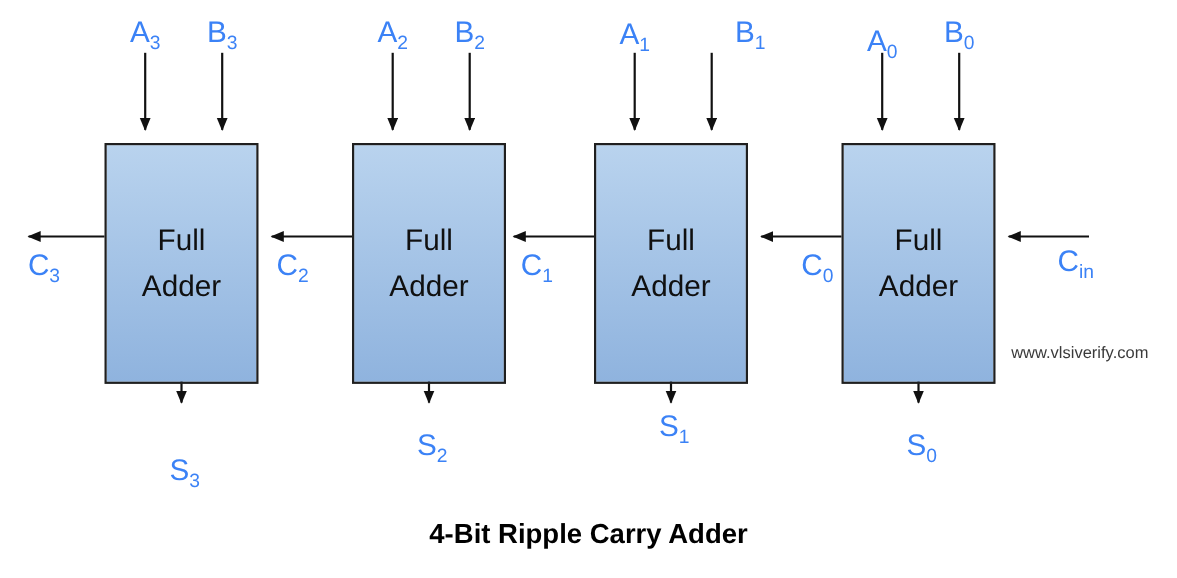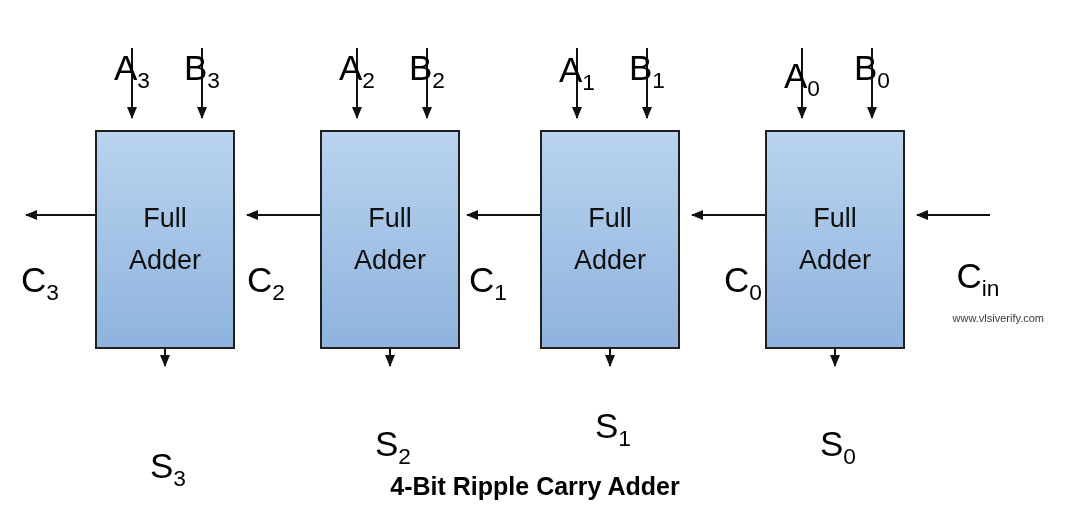--- a/index.html
+++ b/index.html
@@ -34,34 +34,33 @@
     align-items: center;
     justify-content: center;
     font-size: 27px;
     line-height: 1.55;
     color: #101010;
     text-align: center;
   }
   .sig {
     position: absolute;
     transform: translateX(-50%);
-    font-size: 35px;
-    color: #000000;
+    font-size: 27px;
+    color: #3b82f6;
     white-space: nowrap;
-    margin-top: 34px;
   }
   .sig sub {
     font-size: 0.65em;
     line-height: 0;
   }
   .watermark {
     position: absolute;
     top: 312px;
     right: 26px;
-    font-size: 11px;
+    font-size: 15px;
     color: #3a3a3a;
   }
   .diagram-title {
     position: absolute;
     left: 535px;
     top: 472px;
     transform: translateX(-50%);
     font-size: 25px;
     font-weight: 700;
     color: #000000;
@@ -112,21 +111,21 @@
   </div>
   <div class="fa-box" style="left:765px">
     <div><span>Full</span><br><span>Adder</span></div>
   </div>
 
   <span class="sig" style="left:132px; top:14px"><span>A</span><sub>3</sub></span>
   <span class="sig" style="left:202px; top:14px"><span>B</span><sub>3</sub></span>
   <span class="sig" style="left:357px; top:14px"><span>A</span><sub>2</sub></span>
   <span class="sig" style="left:427px; top:14px"><span>B</span><sub>2</sub></span>
   <span class="sig" style="left:577px; top:16px"><span>A</span><sub>1</sub></span>
-  <span class="sig" style="left:647px; top:14px"><span>B</span><sub>1</sub></span>
+  <span class="sig" style="left:682px; top:14px"><span>B</span><sub>1</sub></span>
   <span class="sig" style="left:802px; top:22px"><span>A</span><sub>0</sub></span>
   <span class="sig" style="left:872px; top:14px"><span>B</span><sub>0</sub></span>
 
   <span class="sig" style="left:40px;  top:226px"><span>C</span><sub>3</sub></span>
   <span class="sig" style="left:266px; top:226px"><span>C</span><sub>2</sub></span>
   <span class="sig" style="left:488px; top:226px"><span>C</span><sub>1</sub></span>
   <span class="sig" style="left:743px; top:226px"><span>C</span><sub>0</sub></span>
   <span class="sig" style="left:978px; top:222px"><span>C</span><sub>in</sub></span>
 
   <span class="sig" style="left:168px; top:412px"><span>S</span><sub>3</sub></span>

